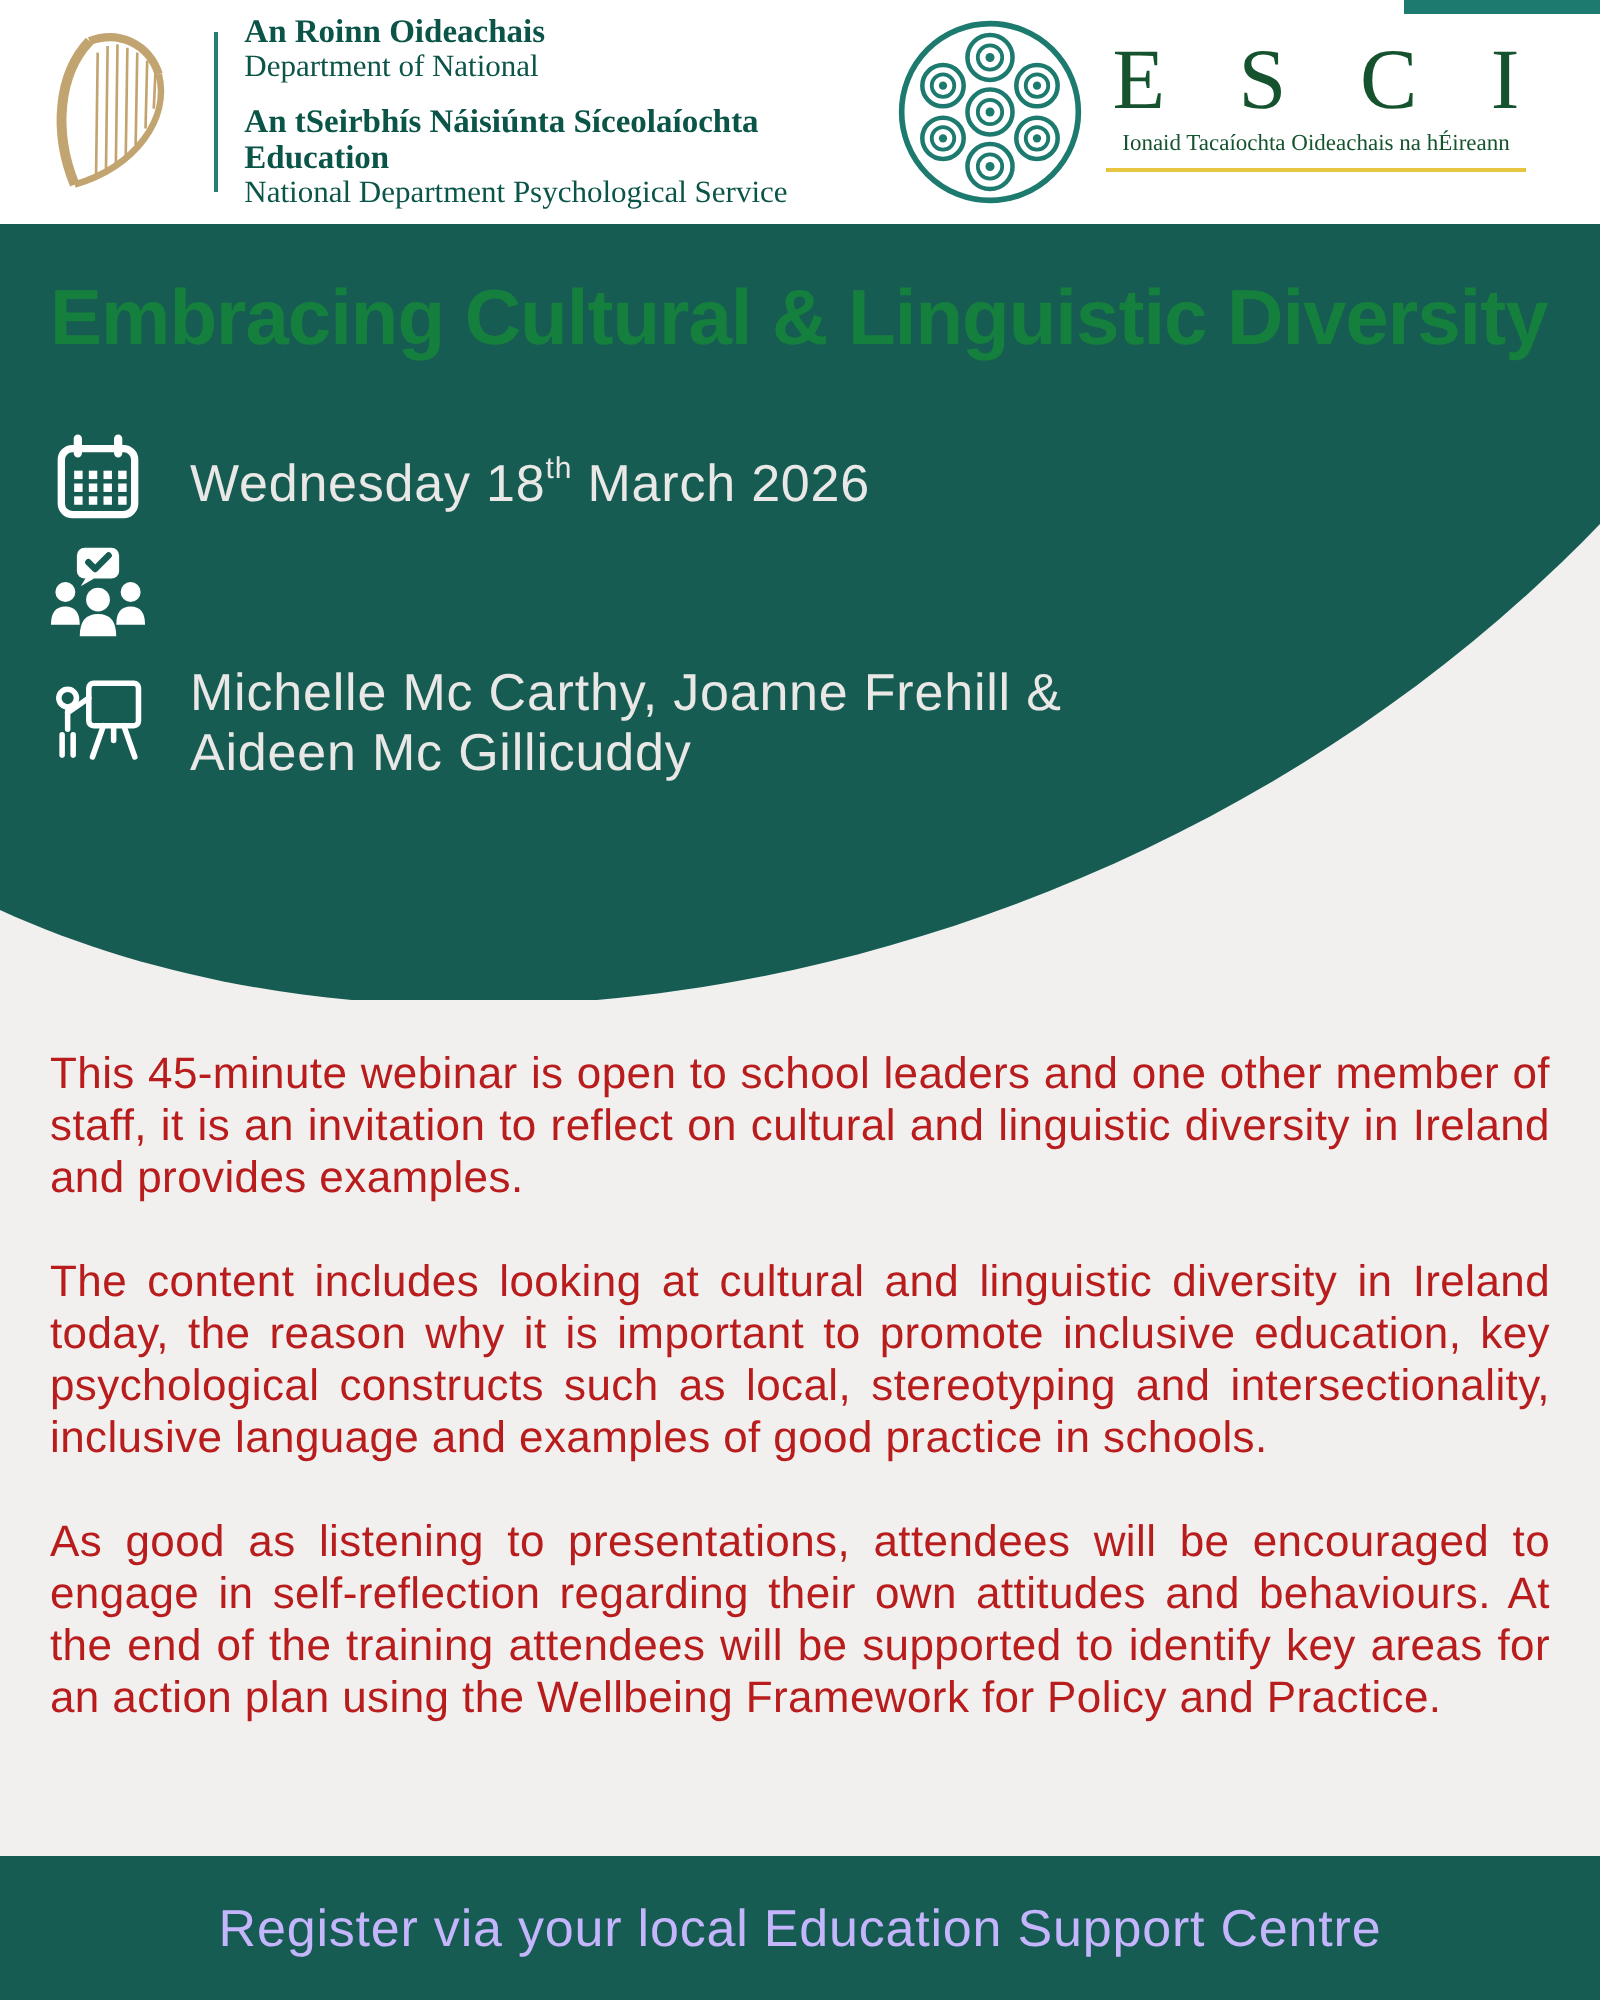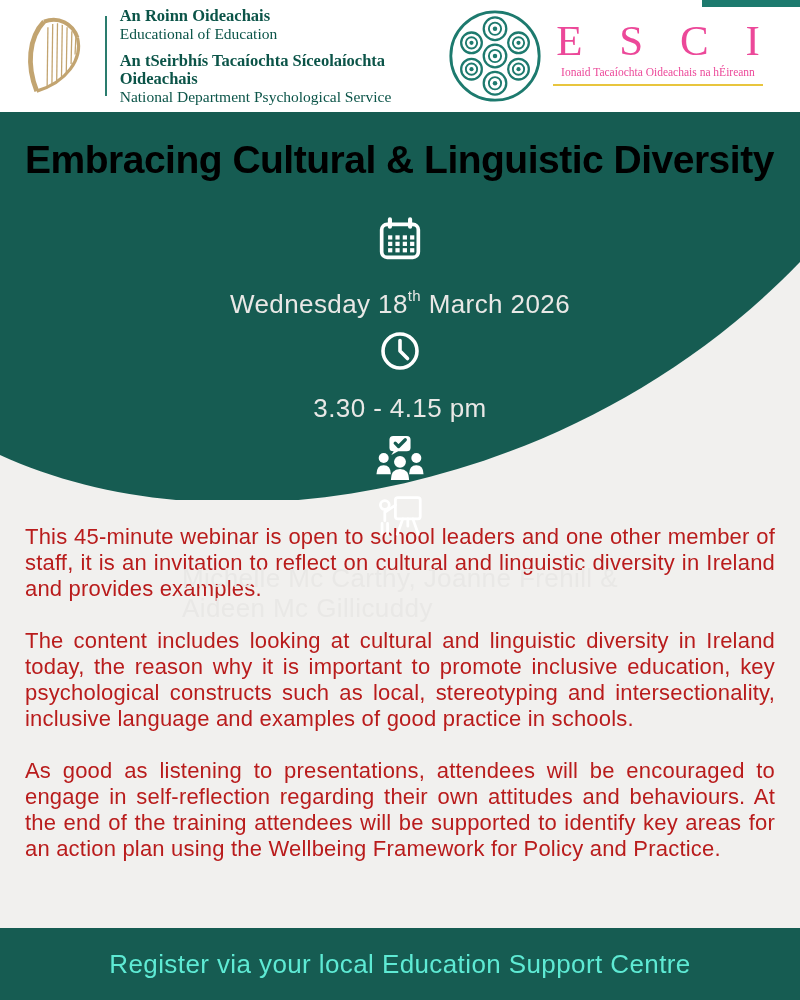--- a/index.html
+++ b/index.html
@@ -13,43 +13,43 @@
   .dept-logo { display:flex; align-items:center; gap:13px; }
   .harp-svg { width:76px; height:90px; }
   .dept-divider { width:2px; height:80px; background:#2a7c6e; }
   .dept-text { font-family:"Liberation Serif",serif; color:#0b5448; }
   .dept-group { line-height:18px; }
   .dept-group + .dept-group { margin-top:9px; }
   .dept-line-irish { font-weight:bold; font-size:16.5px; }
   .dept-line-english { font-size:15.5px; }
   .esci-logo { display:flex; align-items:center; gap:8px; }
   .esci-spiral { width:94px; height:94px; }
-  .esci-text { width:216px; text-align:center; font-family:"Liberation Serif",serif; color:#ec4899; }
+  .esci-text { width:216px; text-align:center; font-family:"Liberation Serif",serif; color:#14532d; }
   .esci-wordmark { font-size:43px; line-height:44px; letter-spacing:13px; margin-right:-13px; white-space:nowrap; }
   .esci-irish { font-size:11.5px; margin-top:3px; white-space:nowrap; }
   .esci-underline { height:2px; background:#e8c53e; margin:6px 3px 7px; }
   .esci-english { font-size:12.5px; white-space:nowrap; }
 
   
   .hero { position:relative; height:388px; flex-shrink:0; }
   .hero-bg { position:absolute; inset:0; width:100%; height:100%; display:block; }
   .hero-content { position:absolute; inset:0; padding:24px 25px 0; color:#e9e8e6; }
-  .hero-title { color:#000000; font-size:39px; font-weight:bold; letter-spacing:-0.5px; white-space:nowrap; line-height:47px; margin-bottom:34px; }
-  .hero-row { display:flex; align-items:center; gap:22px; margin-bottom:12px;flex-direction:column; }
+  .hero-title { color:#15803d; font-size:39px; font-weight:bold; letter-spacing:-0.5px; white-space:nowrap; line-height:47px; margin-bottom:34px; }
+  .hero-row { display:flex; align-items:center; gap:22px; margin-bottom:12px; }
   .icon-box { width:48px; display:flex; justify-content:center; align-items:center; flex-shrink:0; }
   .hero-row-text { font-size:26px; letter-spacing:0.4px; line-height:30px; }
   .hero-row-text sup { font-size:15px; position:relative; top:-2px; }
 
   
   .body-copy { flex:1; padding:24px 25px 0; overflow:hidden; }
   .body-copy p { font-size:22px; line-height:26px; text-align:justify; color:#b91c1c; letter-spacing:0.2px; margin-bottom:26px; }
 
   
   .footer { height:72px; background:#165c52; display:flex; align-items:center; justify-content:center; flex-shrink:0; }
-  .footer-text { color:#5eead4; font-size:26px; letter-spacing:0.4px; }
+  .footer-text { color:#c4b5fd; font-size:26px; letter-spacing:0.4px; }
 </style>
 </head>
 <body>
 
 <div class="page">
 
   <header class="header">
     <div class="dept-logo">
       <svg class="harp-svg" viewBox="0 0 90 100">
         <g fill="none" stroke="#c2a470">
@@ -64,24 +64,24 @@
             <line x1="59" y1="14" x2="58" y2="70"></line>
             <line x1="65" y1="19" x2="64" y2="60"></line>
             <line x1="70" y1="26" x2="69" y2="48"></line>
           </g>
         </g>
       </svg>
       <div class="dept-divider"></div>
       <div class="dept-text">
         <div class="dept-group">
           <div class="dept-line-irish">An Roinn Oideachais</div>
-          <div class="dept-line-english">Educational of Education</div>
+          <div class="dept-line-english">Department of National</div>
         </div>
         <div class="dept-group">
-          <div class="dept-line-irish">An tSeirbhís Tacaíochta Síceolaíochta Oideachais</div>
+          <div class="dept-line-irish">An tSeirbhís Náisiúnta Síceolaíochta Education</div>
           <div class="dept-line-english">National Department Psychological Service</div>
         </div>
       </div>
     </div>
 
     <div class="esci-logo">
       <svg class="esci-spiral" viewBox="0 0 100 100">
         <g fill="none" stroke="#1d7a6e">
           <circle cx="50" cy="50" r="47" stroke-width="3"></circle>
           <g>
@@ -158,31 +158,20 @@
               <rect x="11" y="34" width="4.6" height="4.6"></rect>
                 <rect x="19" y="34" width="4.6" height="4.6"></rect>
                 <rect x="27" y="34" width="4.6" height="4.6"></rect>
                 <rect x="35" y="34" width="4.6" height="4.6"></rect>
             </g>
           </svg>
         </span>
         <span class="hero-row-text"><span>Wednesday 18</span><sup>th</sup><span> March 2026</span></span>
       </div>
 
-      <div class="hero-row">
-        <span class="icon-box">
-          <svg width="40" height="40" viewBox="0 0 40 40">
-            <g fill="none" stroke="#ffffff" stroke-linecap="round">
-              <circle cx="20" cy="20" r="17" stroke-width="3.6"></circle>
-              <path d="M20,20 L20,9.5 M20,20 L27.5,27.5" stroke-width="3.6"></path>
-            </g>
-          </svg>
-        </span>
-        <span class="hero-row-text">3.30 - 4.15 pm</span>
-      </div>
 
       <div class="hero-row">
         <span class="icon-box">
           <svg width="48" height="46" viewBox="0 0 50 46">
             <g fill="#ffffff">
               <rect x="14" y="0" width="22" height="16" rx="4"></rect>
               <path d="M19,15 l-3,5 l7,-4 z"></path>
               <circle cx="8" cy="23" r="5.2"></circle>
               <path d="M0.5,40 q0,-9.5 7.5,-9.5 q7.5,0 7.5,9.5 z"></path>
               <circle cx="42" cy="23" r="5.2"></circle>

